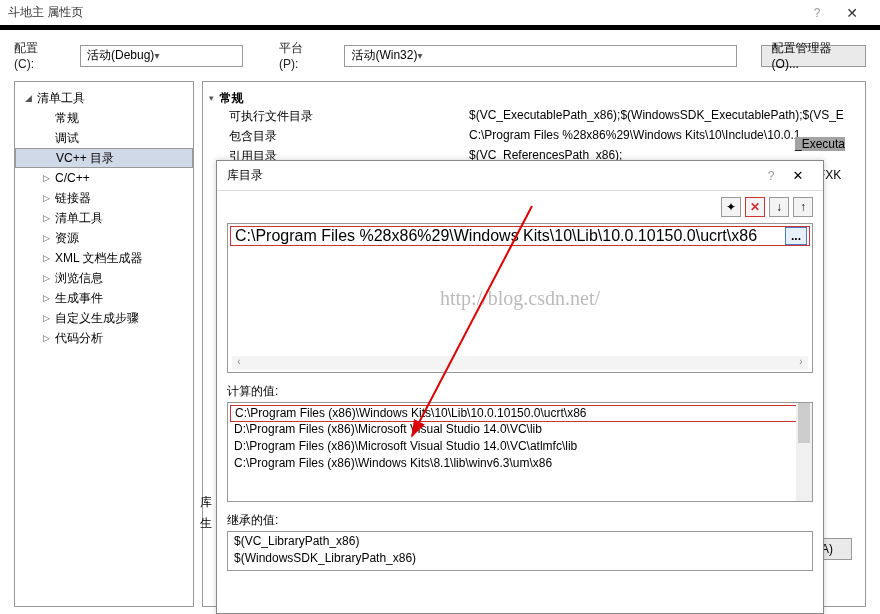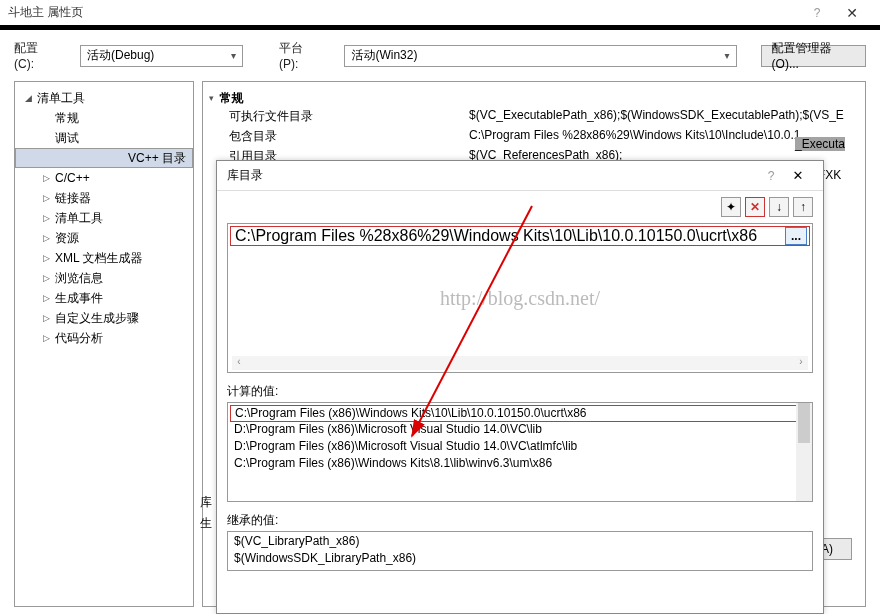--- a/index.html
+++ b/index.html
@@ -3,21 +3,21 @@
 <meta charset="utf-8">
 <style>
 *{box-sizing:border-box;margin:0;padding:0;font-family:"Microsoft YaHei","Segoe UI",sans-serif;font-size:12px}
 body{background:#fff;width:880px;height:614px;overflow:hidden;position:relative}
 .titlebar{height:30px;display:flex;align-items:center;padding:0 8px;border-bottom:5px solid #000000}
 .titlebar .t{flex:1;color:#333}
 .titlebar .help{width:30px;text-align:center;color:#999;cursor:pointer}
 .titlebar .close{width:40px;text-align:center;color:#333;cursor:pointer;font-size:14px}
 .toprow{display:flex;align-items:center;padding:10px 14px;gap:24px}
 .toprow label{color:#222}
-.sel{border:1px solid #999;height:22px;padding:0 6px;display:flex;align-items:center;justify-content:space-between;background:#fff;cursor:pointer}
+.sel{border:1px solid #999;height:22px;padding:0 6px;display:flex;align-items:center;background:#fff;cursor:pointer}
 .sel .arr{font-size:10px;color:#555}
 .btn{border:1px solid #999;background:#eaeaea;height:22px;padding:0 10px;display:flex;align-items:center;cursor:pointer}
 .main{display:flex;padding:0 14px 14px 14px;gap:8px;height:540px}
 .tree{width:180px;border:1px solid #999;background:#fff;padding:6px 0;overflow:auto}
 .ti{display:flex;align-items:center;height:20px;cursor:pointer;padding-left:10px}
 .ti .exp{width:12px;font-size:9px;color:#555}
 .ti.sel{background:#d0d9e8}
 .ti.l2{padding-left:28px}
 .right{flex:1;border:1px solid #999;background:#fff;padding:6px;overflow:hidden;position:relative}
 .grp{display:flex;align-items:center;height:20px;gap:6px}

